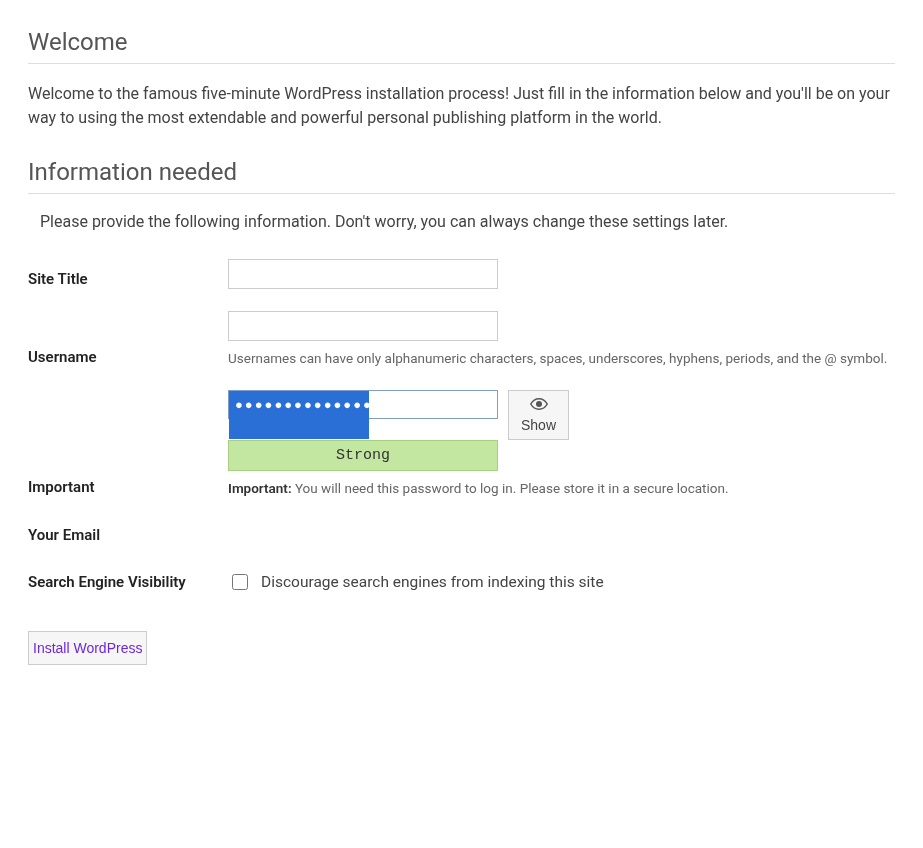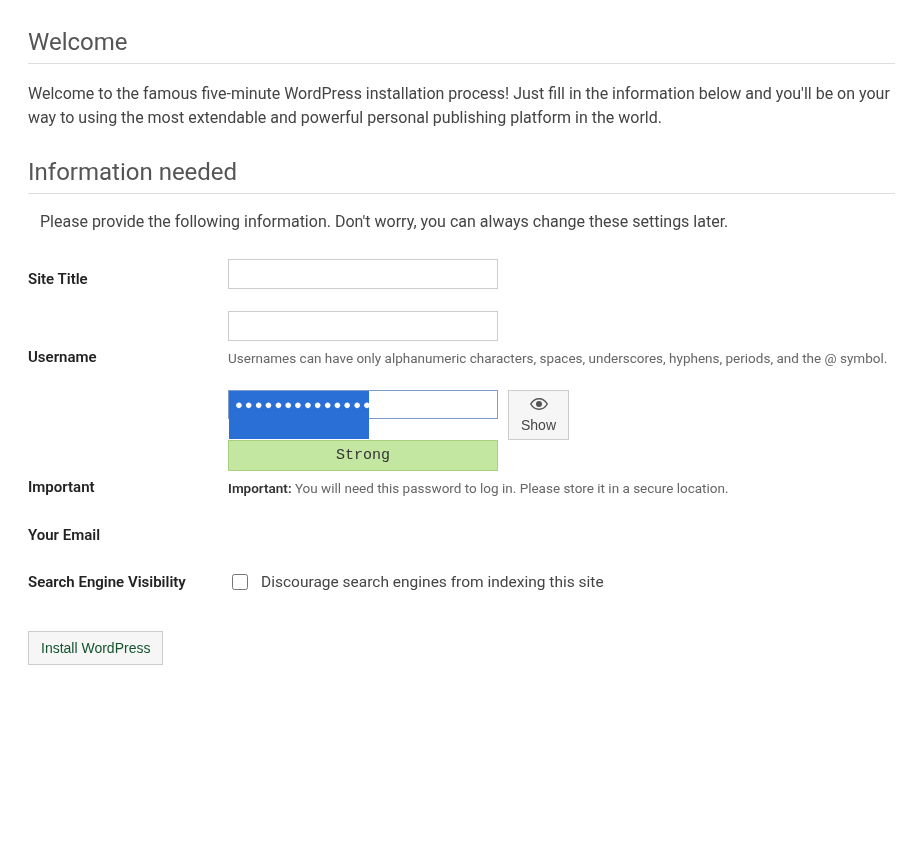--- a/index.html
+++ b/index.html
@@ -128,24 +128,24 @@
       width: 16px;
       height: 16px;
     }
     .checkbox-label {
       font-size: 15.5px;
       color: #444;
     }
     .btn-install {
       border: 1px solid #ccc;
       background: #f6f6f6;
-      padding: 8px 12px;
+      padding: 8px 4px;
       font-size: 14px;
       cursor: pointer;
-      color: #14532d;
+      color: #6d28d9;
       margin-top: 16px;
     }
   </style>
 </head>
 <body>
 
 
 
 <h1 class="welcome">Welcome</h1>
 

